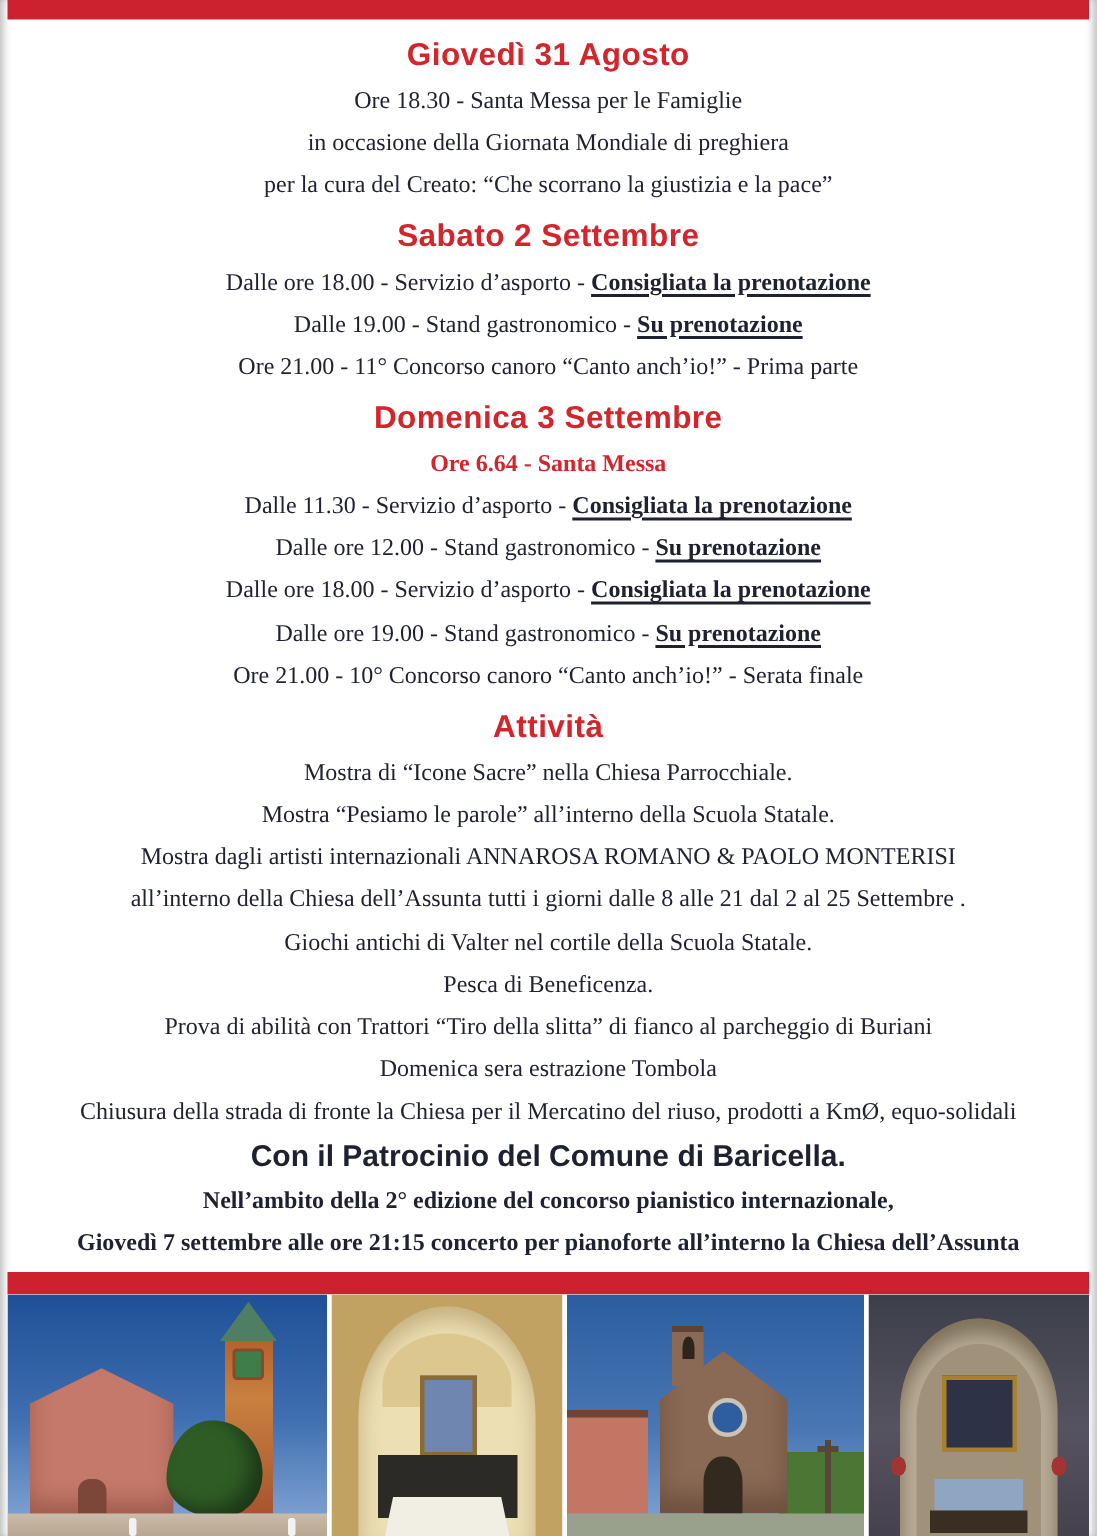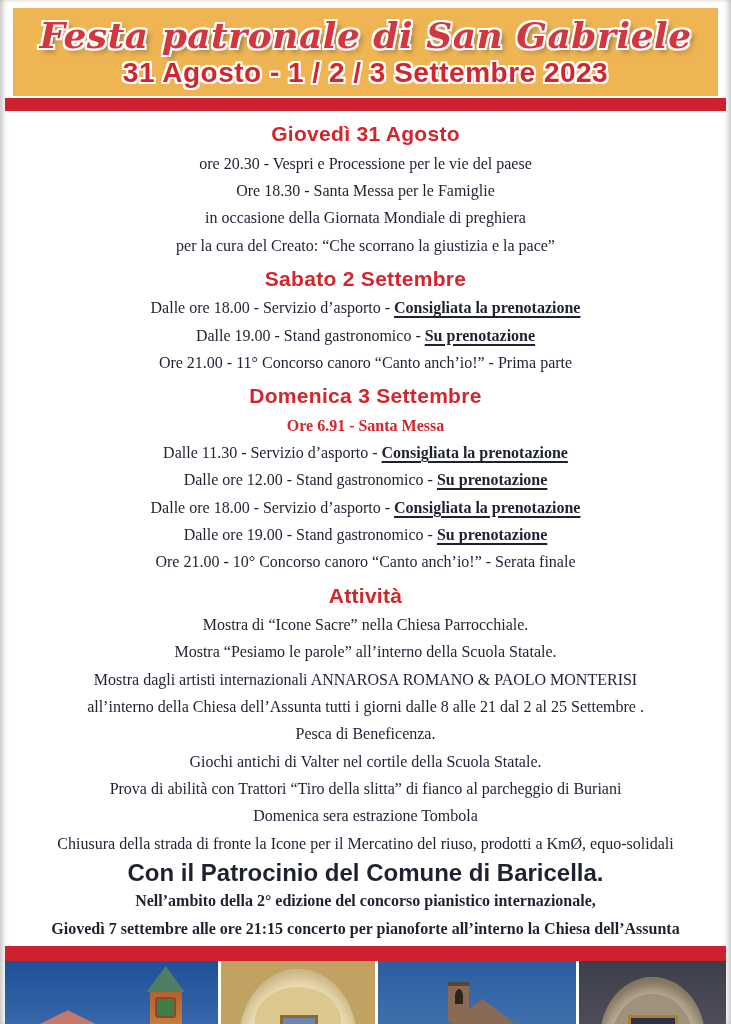--- a/index.html
+++ b/index.html
@@ -41,21 +41,21 @@
     justify-content:space-evenly;text-align:center;color:var(--ink);
   }
   .ln{font-size:16px;line-height:20px;white-space:nowrap;}
   .ln.heading{
     font-family:"Liberation Sans",sans-serif;font-weight:bold;font-size:21px;line-height:24px;
     color:var(--head-red);margin-top:4px;letter-spacing:.3px;
   }
   .ln.red-serif{color:var(--head-red);font-weight:bold;}
   .ln.text-bold{font-weight:bold;}
   .ln.patrocinio{
-    font-family:"Liberation Sans",sans-serif;font-weight:bold;font-size:24px;line-height:23px;
+    font-family:"Liberation Sans",sans-serif;font-weight:bold;font-size:20px;line-height:23px;
   }
   .strong-u{
     font-weight:bold;text-decoration:underline;
     text-decoration-thickness:2px;text-underline-offset:3px;
   }
   
   .photos{margin:0 5px;height:164px;display:flex;gap:3px;background:#fff;}
   .photo{position:relative;height:100%;overflow:hidden;}
   .photo>div{position:absolute;}
   .ph1{flex:213 0 0;} .ph2{flex:155 0 0;} .ph3{flex:198 0 0;} .ph4{flex:147 0 0;}
@@ -122,54 +122,49 @@
     text-shadow:-2px -2px 0 #fff,2px -2px 0 #fff,-2px 2px 0 #fff,2px 2px 0 #fff,
       0 -2px 0 #fff,0 2px 0 #fff,-2px 0 0 #fff,2px 0 0 #fff;
   }
   .footer-shade{position:absolute;left:0;right:0;bottom:0;height:4px;background:rgba(60,55,40,.28);}
 </style>
 </head>
 <body>
 
 <div class="page">
 
-  <div class="hdr">
-    <div class="hdr-title">Festa patronale di San Gabriele</div>
-    <div class="hdr-dates">31 Agosto - 1 / 2 / 3  Settembre 2023</div>
-  </div>
 
   <div class="band band-1"></div>
 
   <div class="sched">
       <div class="ln heading">Giovedì 31 Agosto</div>
-      <div class="ln text">ore  20.30 - Vespri e Processione per le vie del paese</div>
       <div class="ln text">Ore 18.30 - Santa Messa per le Famiglie</div>
       <div class="ln text">in occasione della Giornata Mondiale di preghiera</div>
       <div class="ln text">per la cura del Creato: “Che scorrano la giustizia e la pace”</div>
       <div class="ln heading">Sabato 2 Settembre</div>
       <div class="ln split"><span>Dalle ore 18.00 - Servizio d’asporto - </span><span class="strong-u">Consigliata la prenotazione</span></div>
       <div class="ln split"><span>Dalle 19.00 - Stand gastronomico - </span><span class="strong-u">Su prenotazione</span></div>
       <div class="ln text">Ore 21.00 - 11° Concorso canoro “Canto anch’io!” - Prima parte</div>
       <div class="ln heading">Domenica 3 Settembre</div>
-      <div class="ln red-serif">Ore 6.91 - Santa Messa</div>
+      <div class="ln red-serif">Ore 6.64 - Santa Messa</div>
       <div class="ln split"><span>Dalle 11.30 - Servizio d’asporto - </span><span class="strong-u">Consigliata la prenotazione</span></div>
       <div class="ln split"><span>Dalle ore 12.00 - Stand gastronomico - </span><span class="strong-u">Su prenotazione</span></div>
       <div class="ln split"><span>Dalle ore 18.00 - Servizio d’asporto - </span><span class="strong-u">Consigliata la prenotazione</span></div>
       <div class="ln split"><span>Dalle ore 19.00 - Stand gastronomico - </span><span class="strong-u">Su prenotazione</span></div>
       <div class="ln text">Ore 21.00 - 10° Concorso canoro “Canto anch’io!” - Serata finale</div>
       <div class="ln heading">Attività</div>
       <div class="ln text">Mostra di “Icone Sacre” nella Chiesa Parrocchiale.</div>
       <div class="ln text">Mostra “Pesiamo le parole” all’interno della Scuola Statale.</div>
       <div class="ln text">Mostra dagli artisti internazionali ANNAROSA ROMANO &amp; PAOLO MONTERISI</div>
       <div class="ln text">all’interno della Chiesa dell’Assunta tutti i giorni dalle 8 alle 21 dal 2 al 25 Settembre .</div>
+      <div class="ln text">Giochi antichi di Valter nel cortile della Scuola Statale.</div>
       <div class="ln text">Pesca di Beneficenza.</div>
-      <div class="ln text">Giochi antichi di Valter nel cortile della Scuola Statale.</div>
       <div class="ln text">Prova di abilità con Trattori “Tiro della slitta” di fianco al parcheggio di Buriani</div>
       <div class="ln text">Domenica sera estrazione Tombola</div>
-      <div class="ln text">Chiusura della strada di fronte la Icone per il Mercatino del riuso, prodotti a KmØ, equo-solidali</div>
+      <div class="ln text">Chiusura della strada di fronte la Chiesa per il Mercatino del riuso, prodotti a KmØ, equo-solidali</div>
       <div class="ln patrocinio">Con il Patrocinio del Comune di Baricella.</div>
       <div class="ln text-bold">Nell’ambito della 2° edizione del concorso pianistico internazionale,</div>
       <div class="ln text-bold">Giovedì 7 settembre alle ore 21:15 concerto per pianoforte all’interno la Chiesa dell’Assunta</div>
     </div>
 
   <div class="band band-2"></div>
 
   <div class="photos">
 
     <div class="photo ph1">

